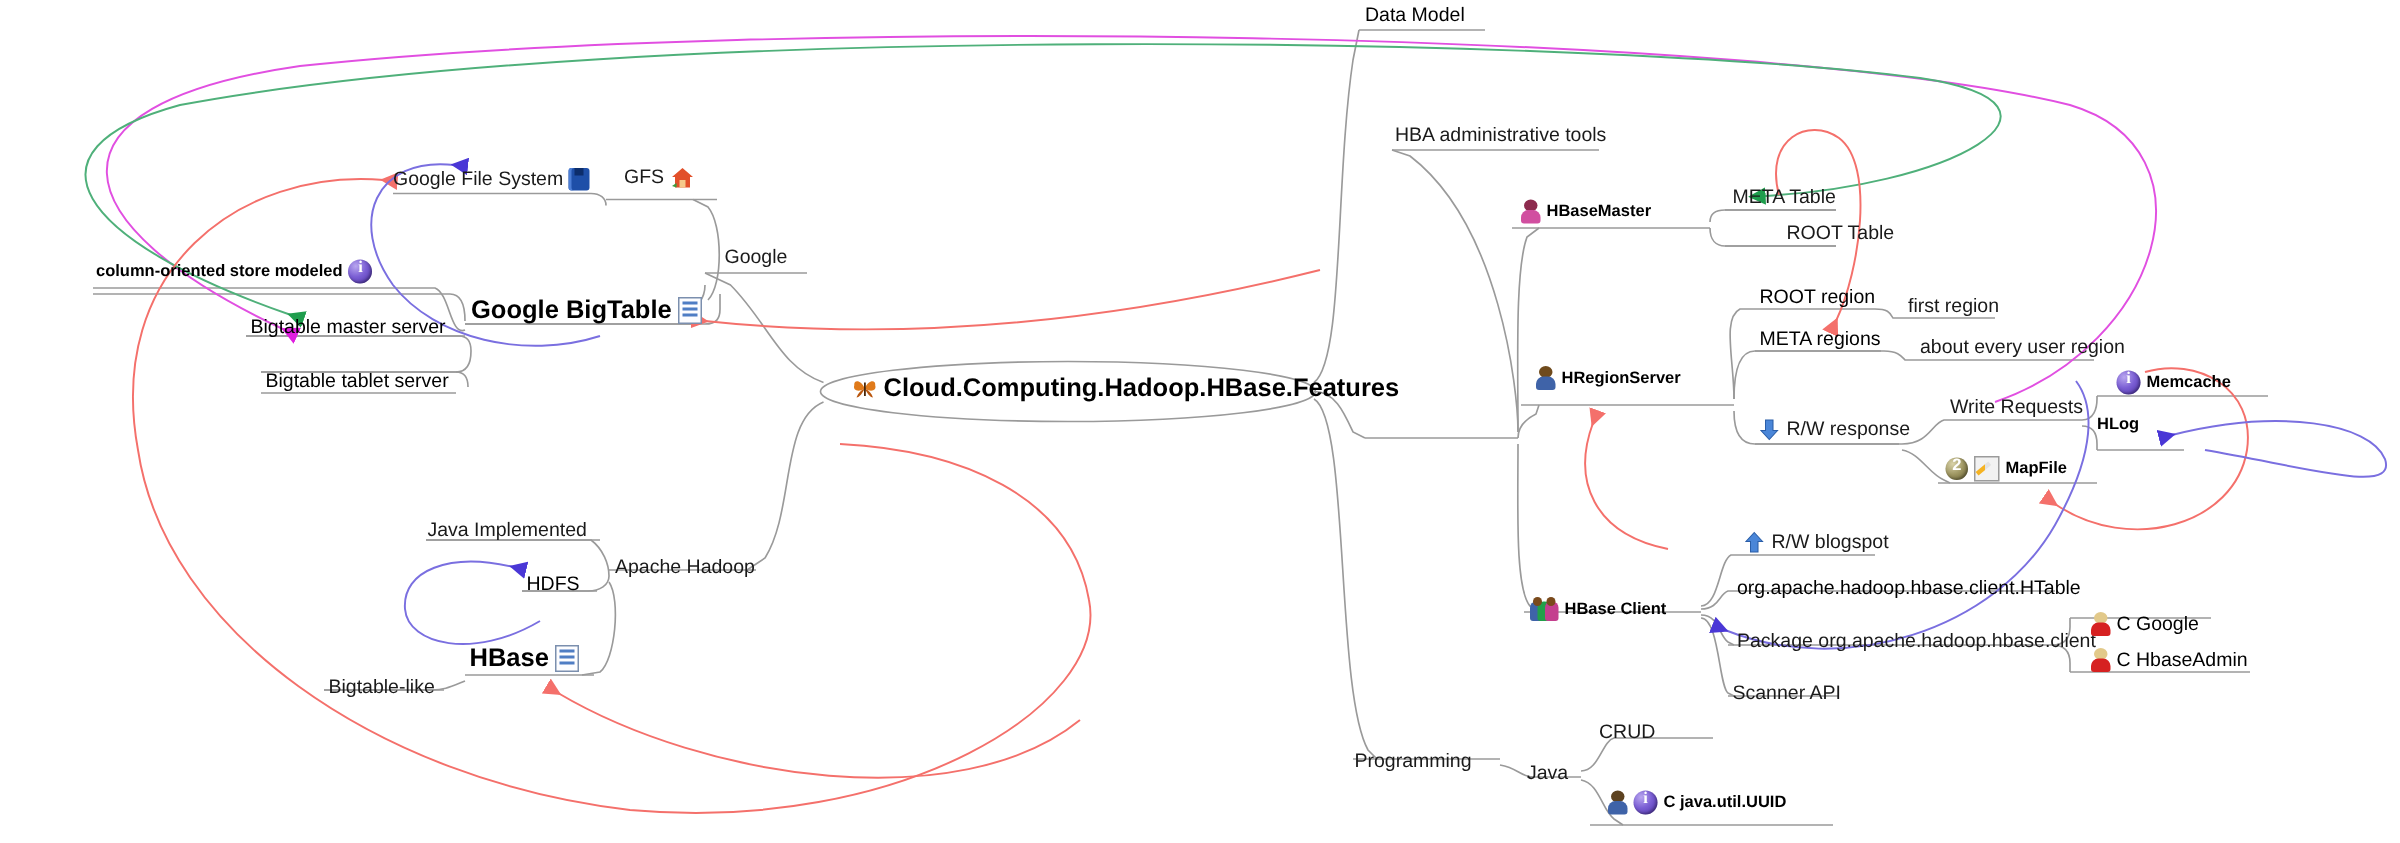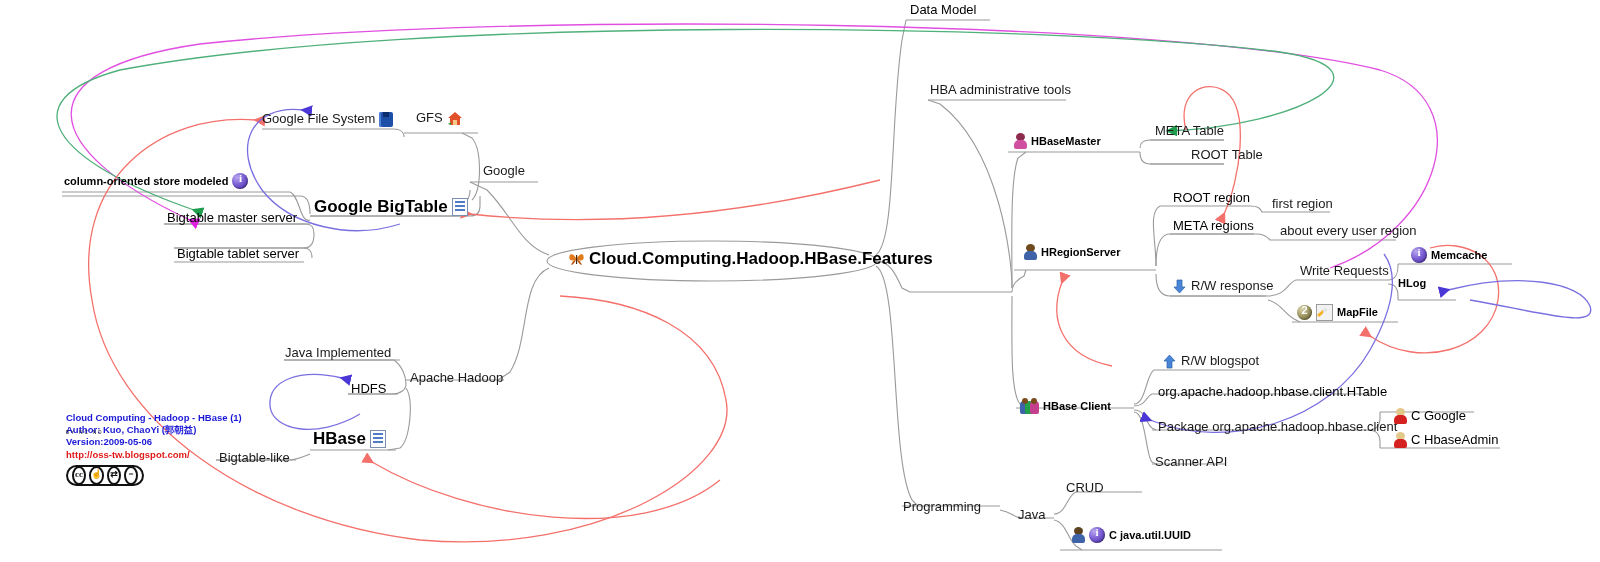--- a/index.html
+++ b/index.html
@@ -472,27 +472,14 @@
 
   <div class="node n-mid" style="left:1072px;top:527px;">
     <span class="ico ico-person p-blue">
         <span class="hd"></span>
         <span class="bd"></span>
       </span>
     <span class="ico ico-info"></span>
     <span>C java.util.UUID</span>
   </div>
 
-  <div id="credit">
-    <div class="l1">Cloud Computing - Hadoop - HBase (1)</div>
-    <div class="l2">Author: Kuo, ChaoYi (郭朝益)</div>
-    <div class="l3">Version:2009-05-06</div>
-    <div class="l4">http://oss-tw.blogspot.com/</div>
-    <div id="cc">
-      <b>cc</b>
-      <b>☝</b>
-      <b>⇄</b>
-      <b>=</b>
-      <span id="cclabels">BY NC ND</span>
-    </div>
-  </div>
 
 </div>
 
 </body></html>

